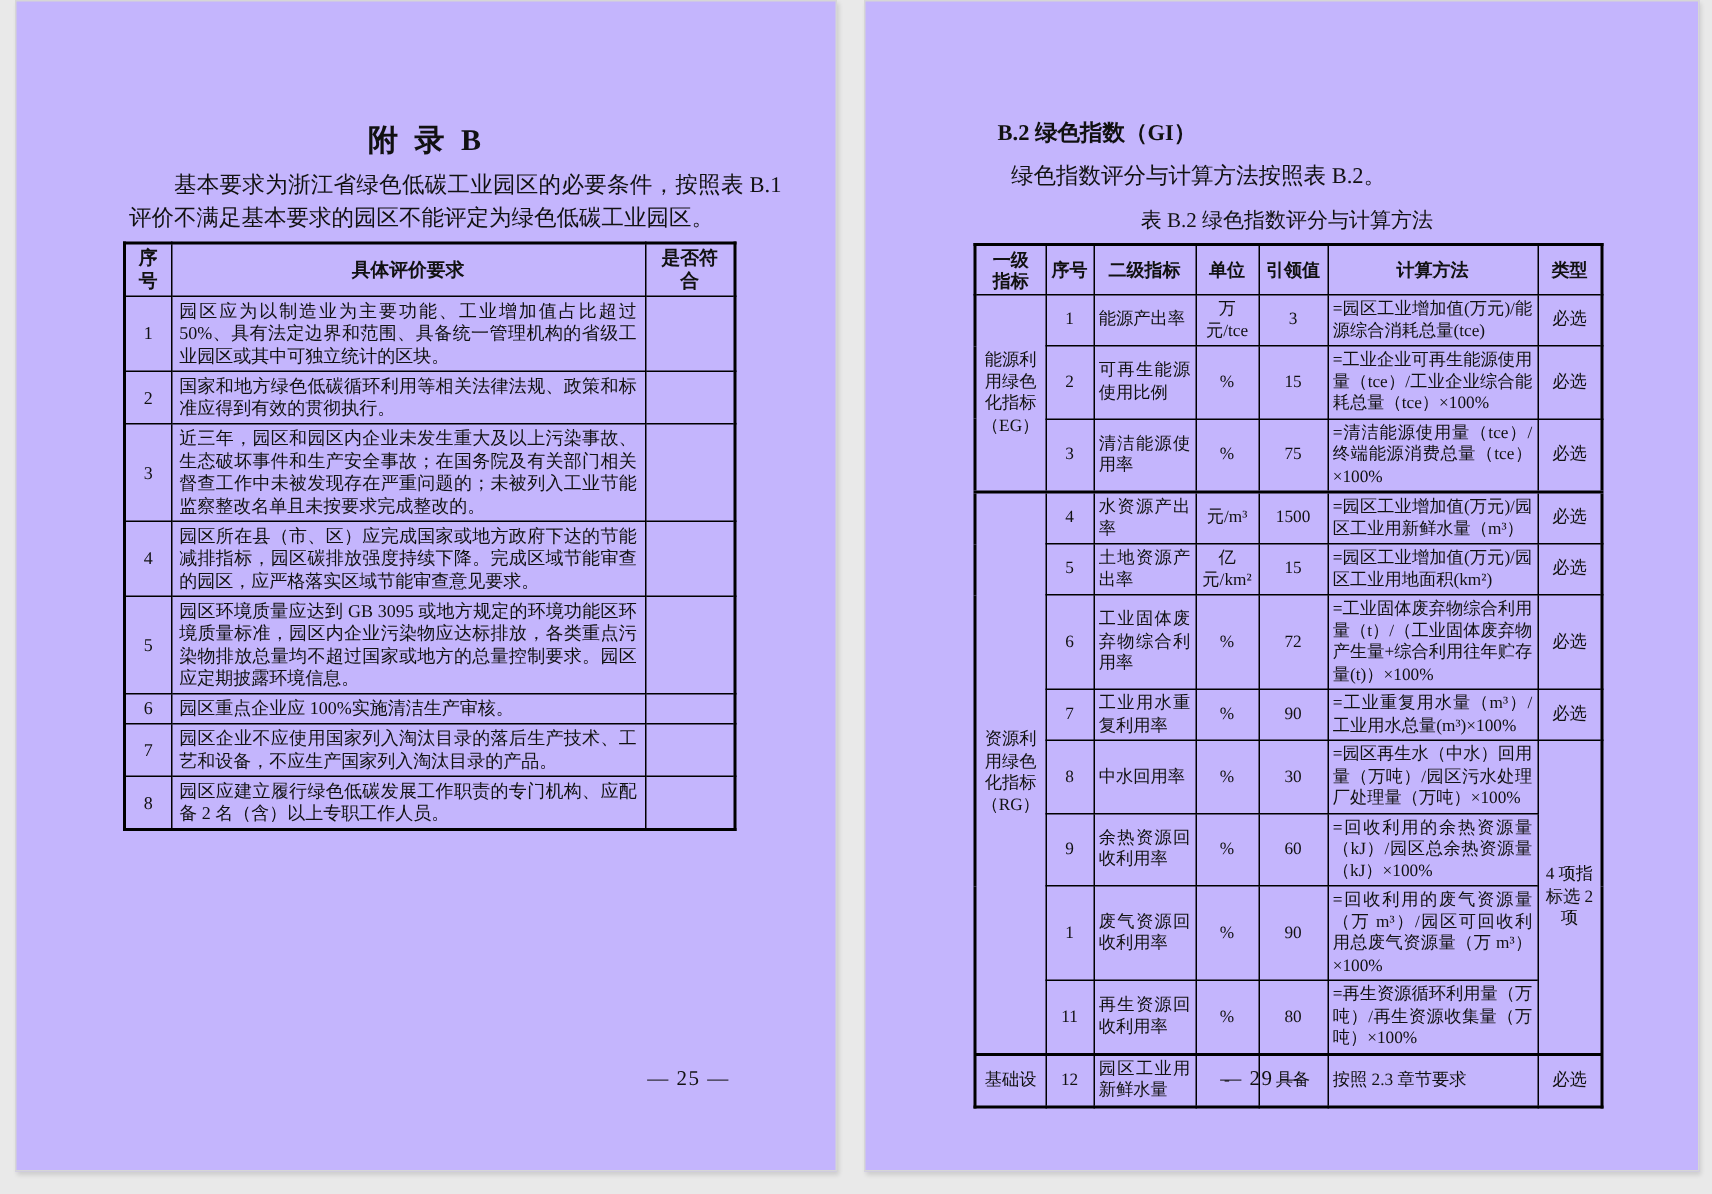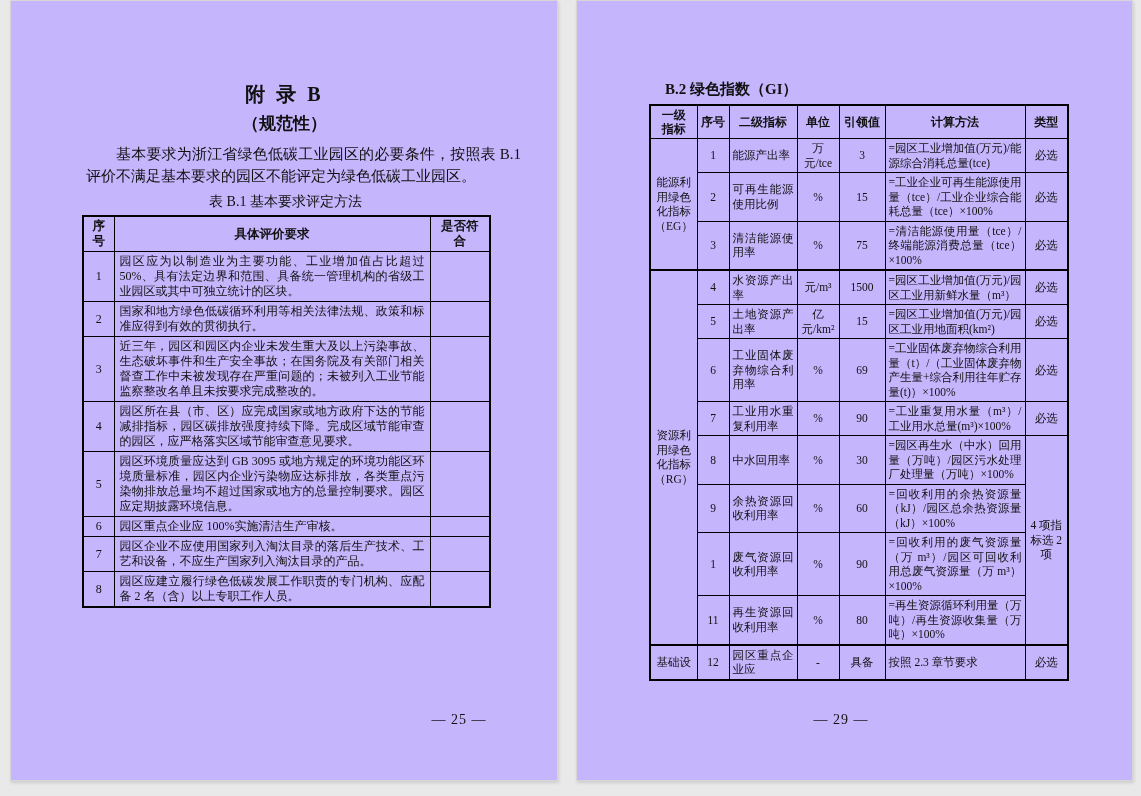--- a/index.html
+++ b/index.html
@@ -56,24 +56,22 @@
   .footer{position:absolute;top:711px;font-size:14px;letter-spacing:1px;}
   .footer-left{left:448px;transform:translateX(-50%);}
   .footer-right{left:264px;transform:translateX(-50%);}
 </style>
 </head>
 <body>
 
 <div class="page page-left">
   <div class="title-block">
     <div class="title-l1">附 录 B</div>
-    <div class="title-l2">（规范性）</div>
   </div>
   <div class="para-b1">基本要求为浙江省绿色低碳工业园区的必要条件，按照表 B.1 评价不满足基本要求的园区不能评定为绿色低碳工业园区。</div>
-  <div class="caption-b1">表 B.1 基本要求评定方法</div>
 
   <table class="b1">
     <colgroup>
         <col class="col-b1-no">
         <col class="col-b1-req">
         <col class="col-b1-ok">
       </colgroup>
     <tbody>
         <tr>
       <th>序号</th>
@@ -121,20 +119,22 @@
       <td></td>
     </tr>
   </tbody>
     </table>
 
   <div class="footer footer-left">— 25 —</div>
 </div>
 
 <div class="page page-right">
   <div class="heading-b2">B.2 绿色指数（GI）</div>
+  <div class="para-b2">绿色指数评分与计算方法按照表 B.2。</div>
+  <div class="caption-b2">表 B.2 绿色指数评分与计算方法</div>
 
   <table class="b2">
     <colgroup>
       <col class="col-b2-g">
         <col class="col-b2-no">
         <col class="col-b2-name">
       <col class="col-b2-unit">
         <col class="col-b2-tg">
         <col class="col-b2-m">
         <col class="col-b2-t">
@@ -189,21 +189,21 @@
       <td class="name">土地资源产出率</td>
       <td class="c">亿元/km²</td>
       <td class="c">15</td>
       <td class="formula">=园区工业增加值(万元)/园区工业用地面积(km²)</td>
       <td class="c">必选</td>
     </tr>
     <tr>
       <td class="c">6</td>
       <td class="name">工业固体废弃物综合利用率</td>
       <td class="c">%</td>
-      <td class="c">69</td>
+      <td class="c">72</td>
       <td class="formula">=工业固体废弃物综合利用量（t）/（工业固体废弃物产生量+综合利用往年贮存量(t)）×100%</td>
       <td class="c">必选</td>
     </tr>
     <tr>
       <td class="c">7</td>
       <td class="name">工业用水重复利用率</td>
       <td class="c">%</td>
       <td class="c">90</td>
       <td class="formula">=工业重复用水量（m³）/工业用水总量(m³)×100%</td>
       <td class="c">必选</td>
@@ -233,21 +233,21 @@
     <tr>
       <td class="c">11</td>
       <td class="name">再生资源回收利用率</td>
       <td class="c">%</td>
       <td class="c">80</td>
       <td class="formula">=再生资源循环利用量（万吨）/再生资源收集量（万吨）×100%</td>
     </tr>
     <tr class="gsep">
       <td class="group">基础设</td>
       <td class="c">12</td>
-      <td class="name">园区重点企业应</td>
+      <td class="name">园区工业用新鲜水量</td>
       <td class="c">-</td>
       <td class="c">具备</td>
       <td class="formula">按照 2.3 章节要求</td>
       <td class="c">必选</td>
     </tr>
   </tbody>
     </table>
 
   <div class="footer footer-right">— 29 —</div>
 </div>

